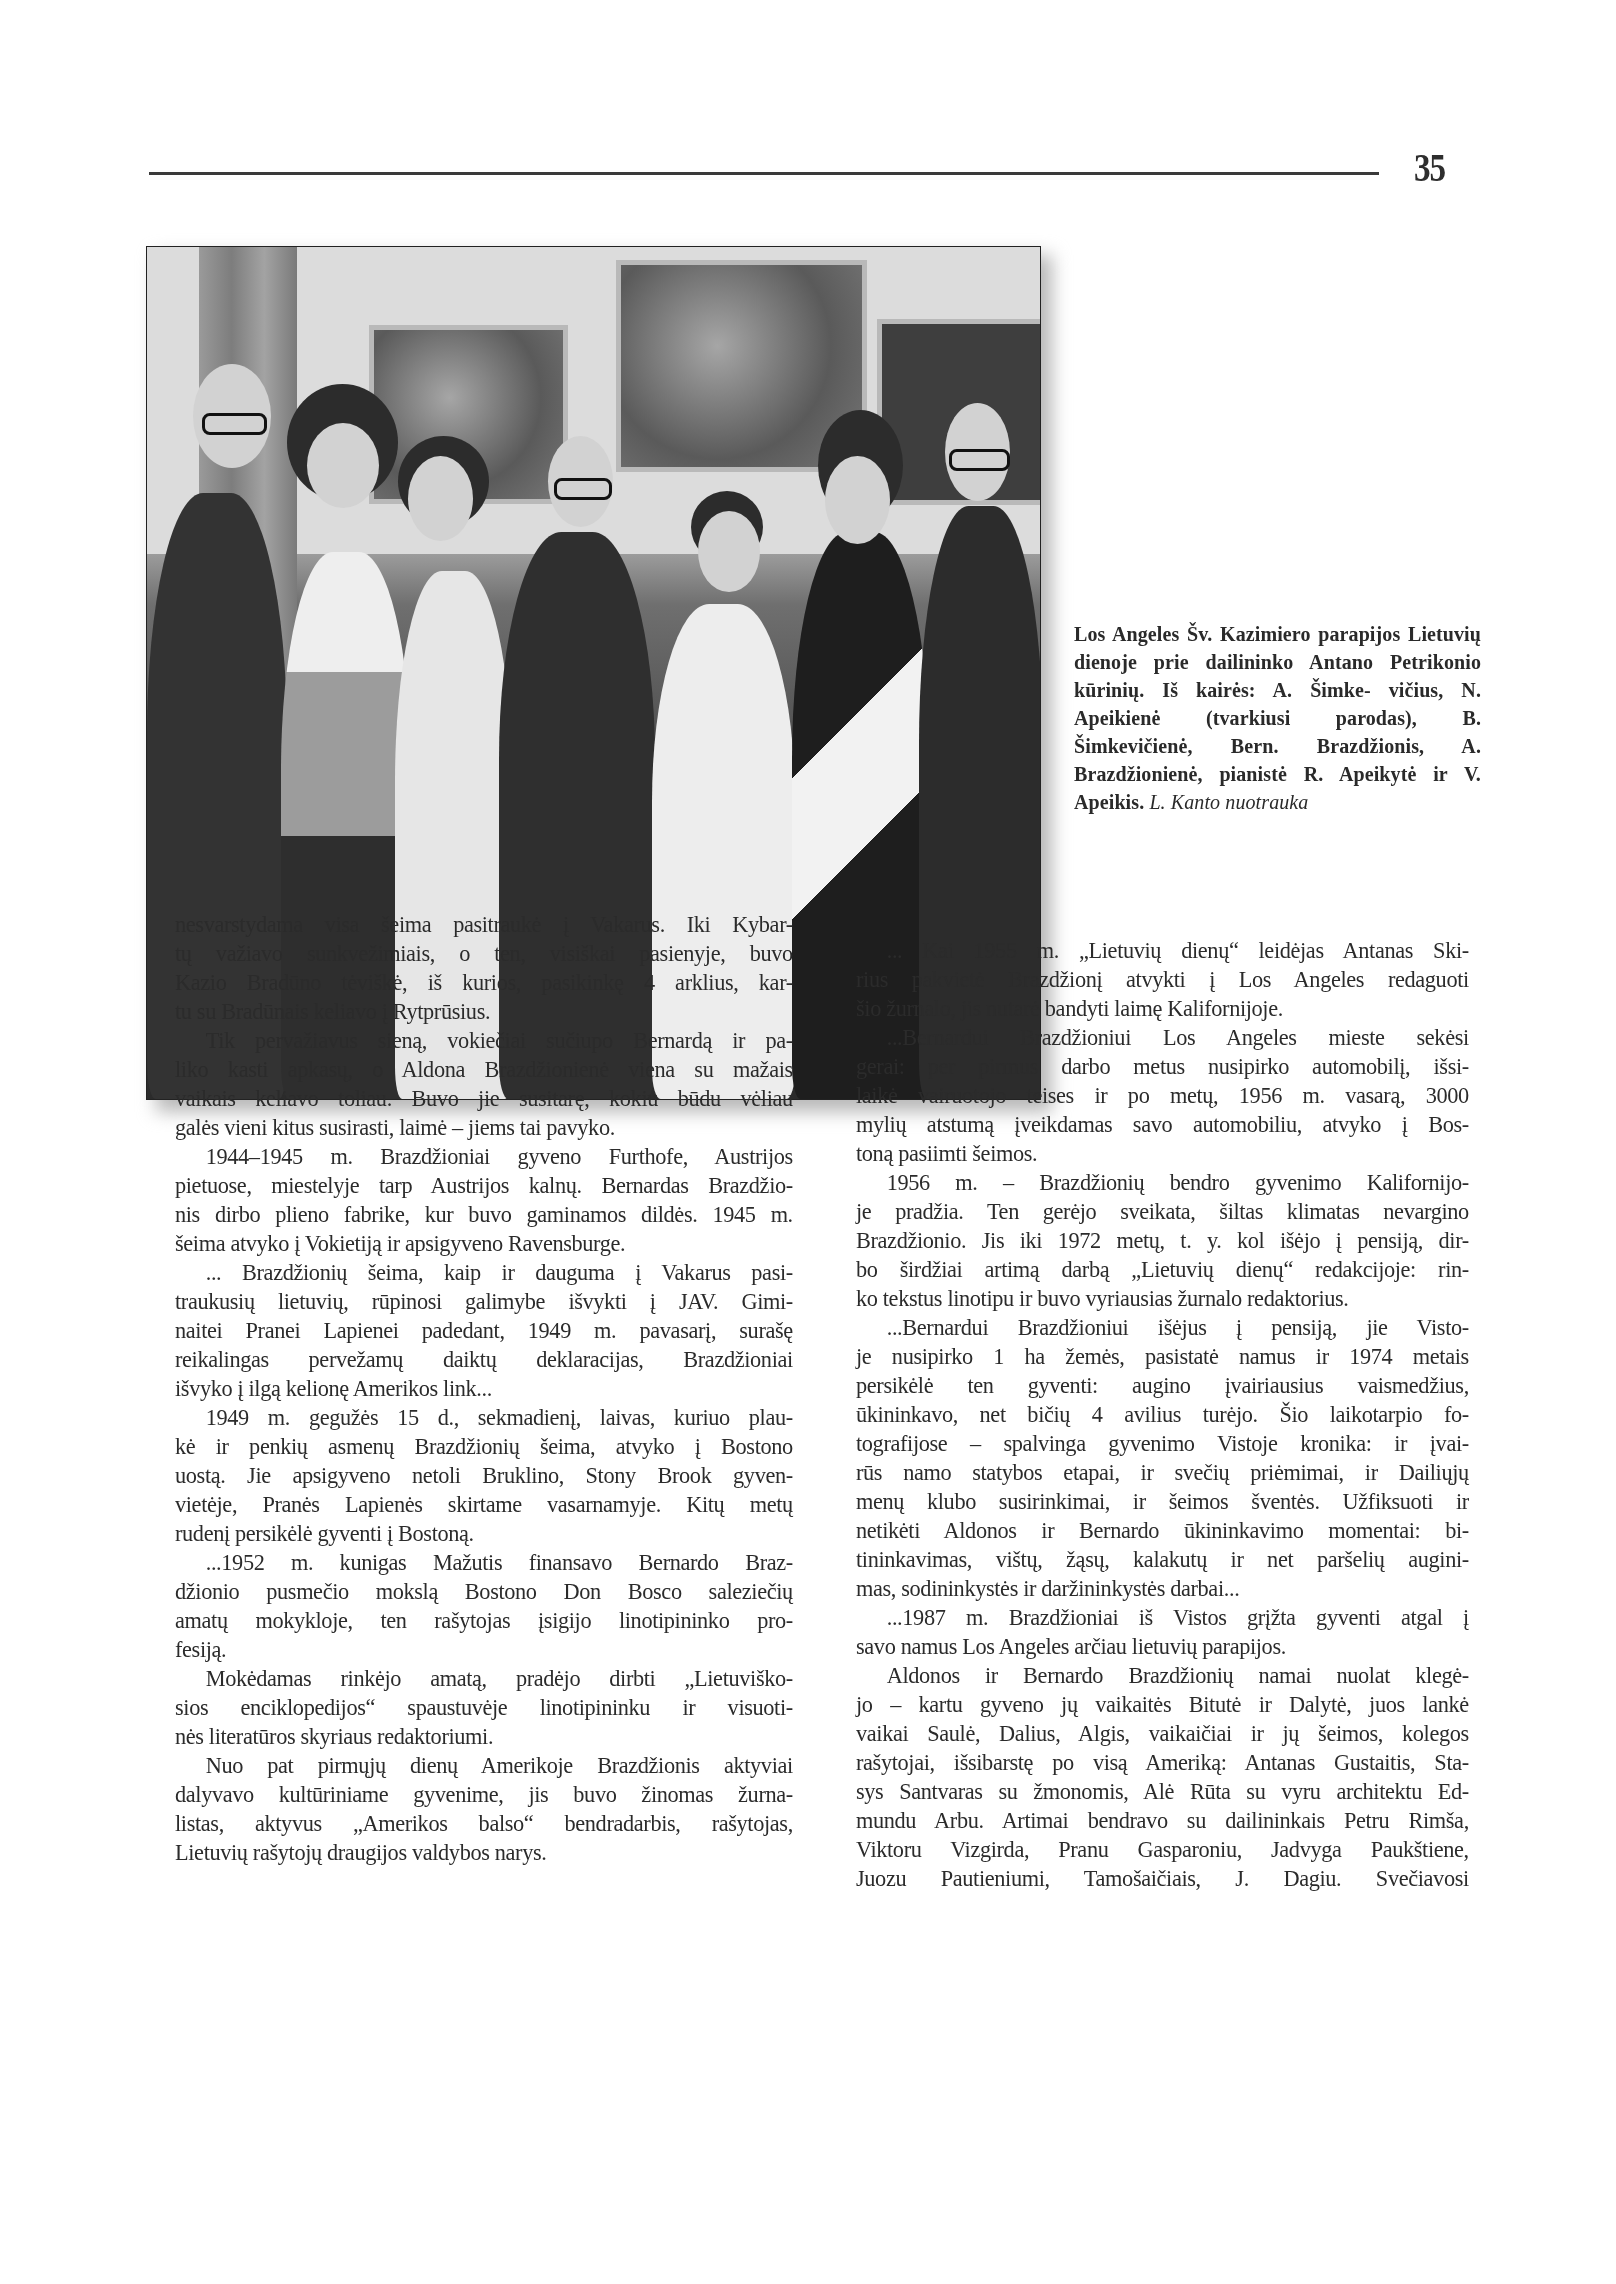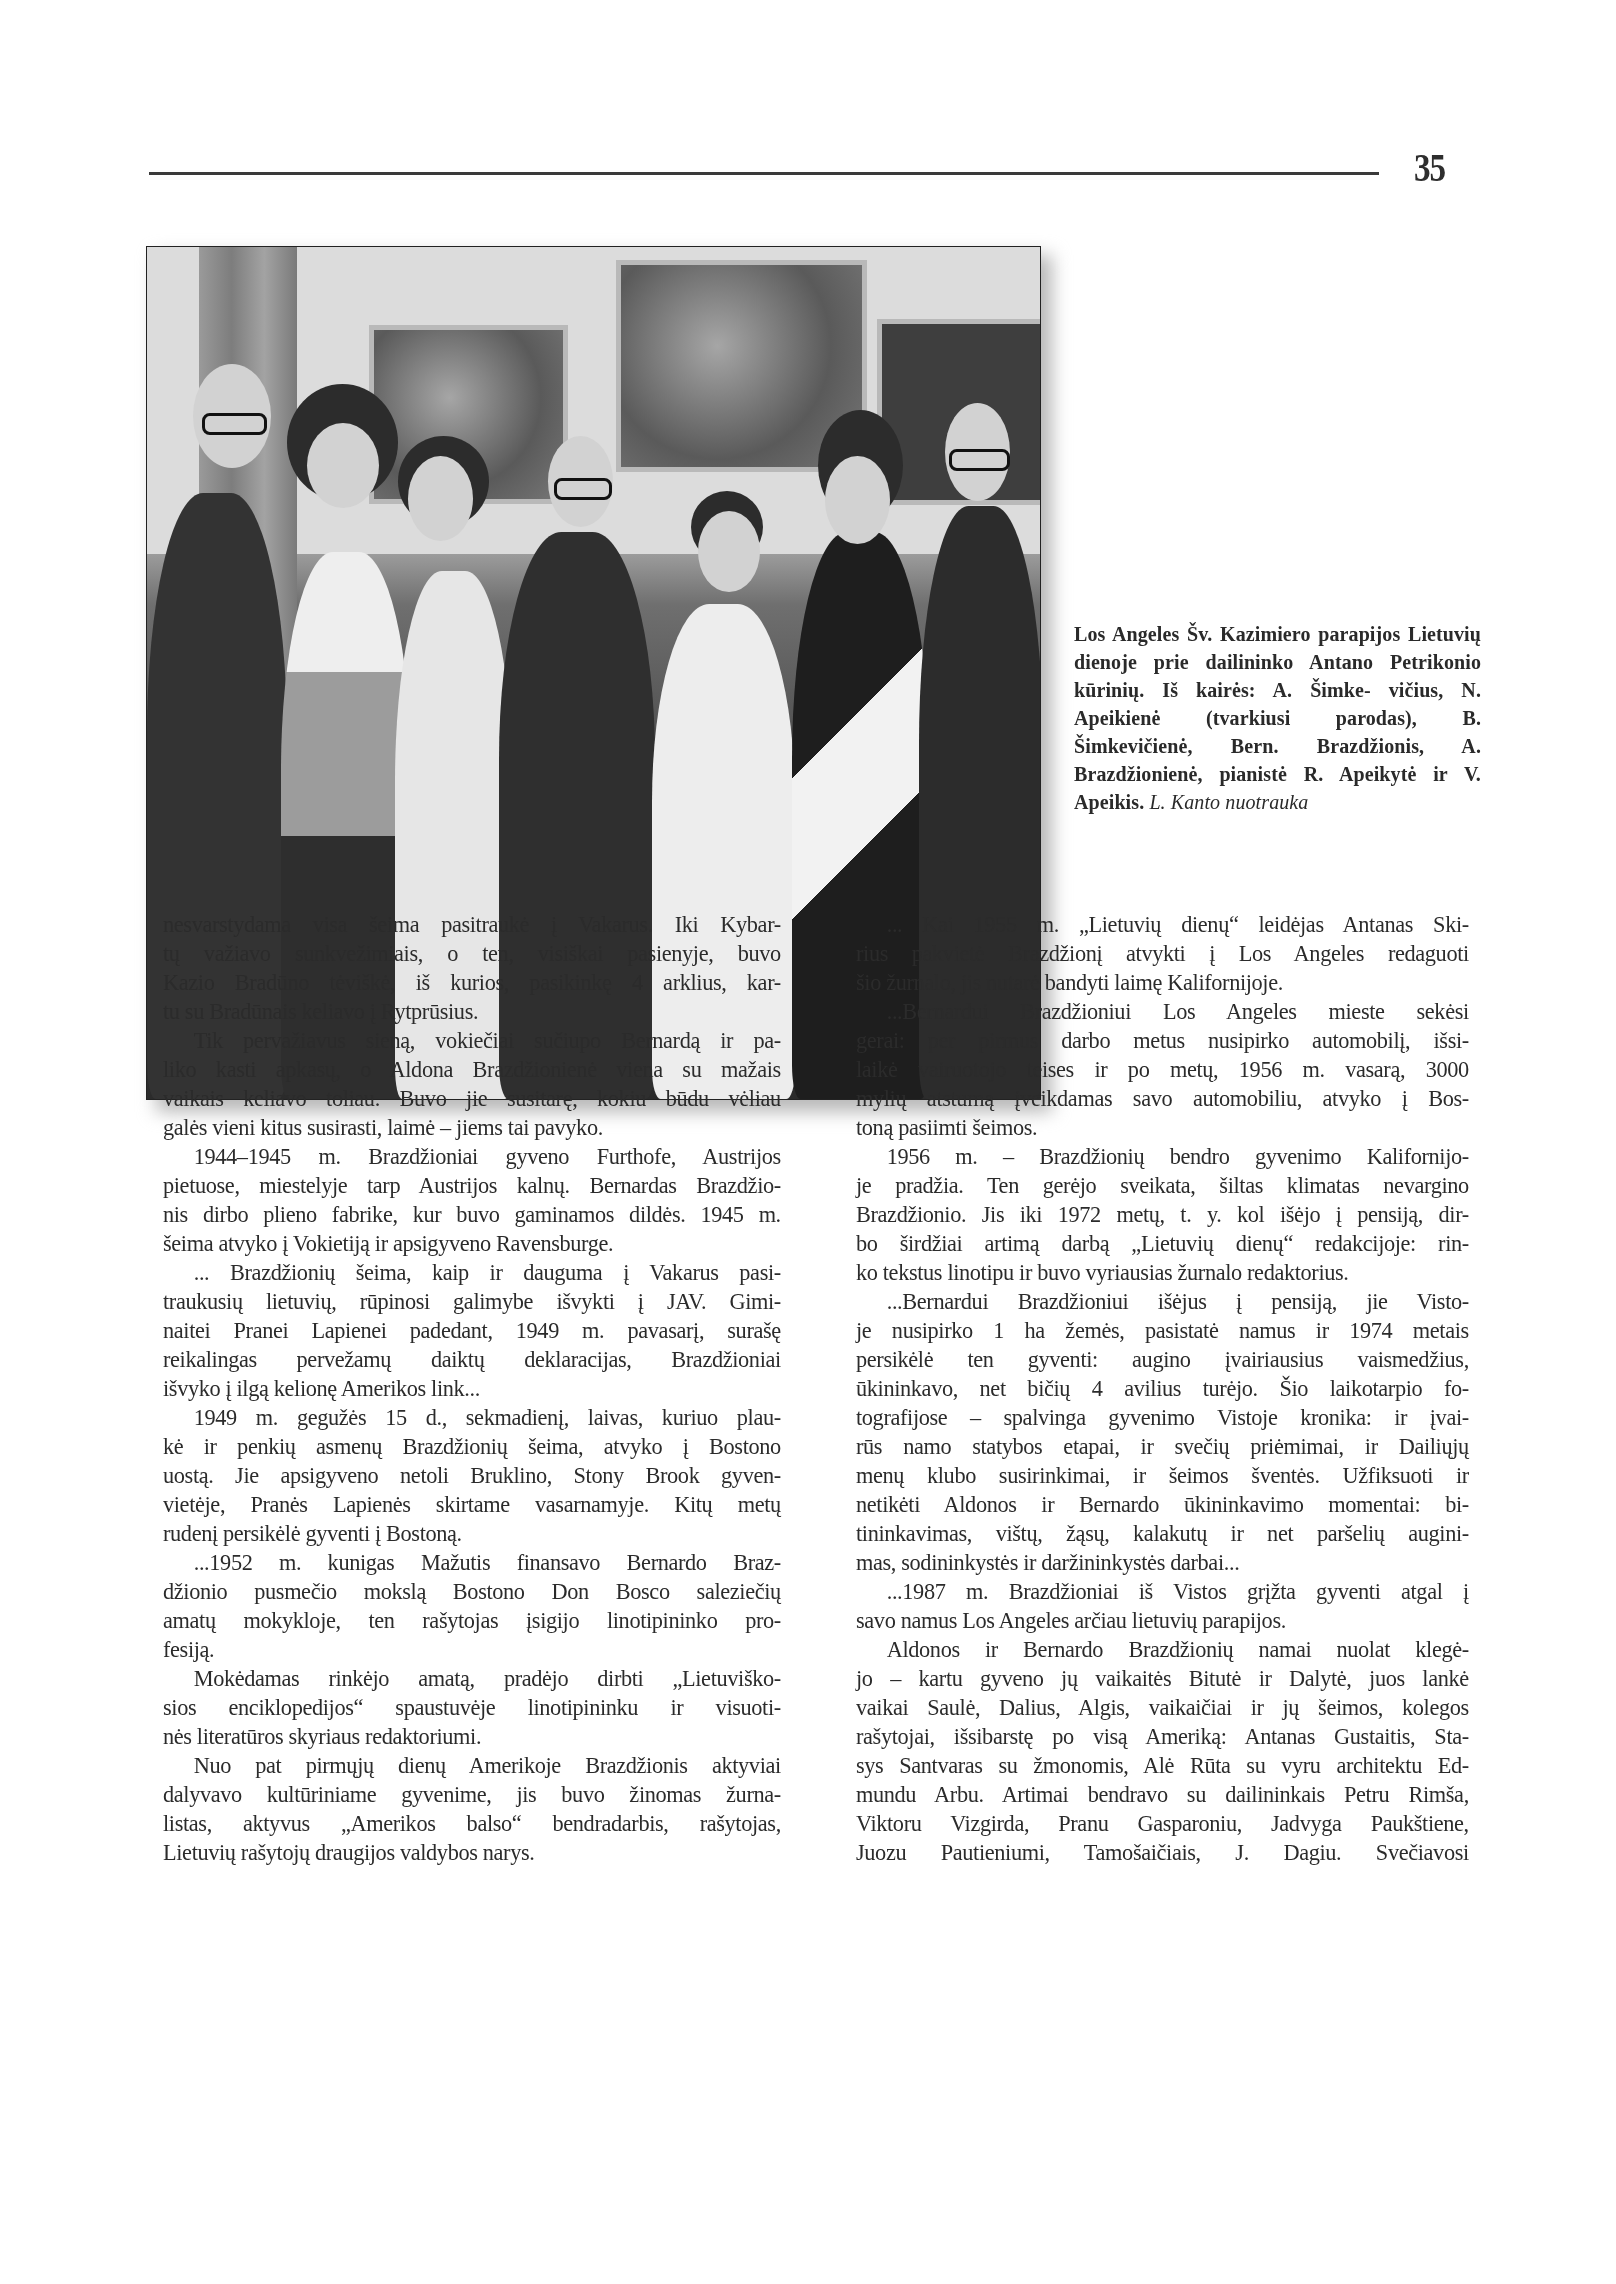--- a/index.html
+++ b/index.html
@@ -13,22 +13,22 @@
   .photo .wall { position:absolute; left:0; top:0; width:100%; height:36%; background:#dcdcdc; }
   .photo .curtain { position:absolute; left:52px; top:0; width:98px; height:55%; background: linear-gradient(90deg,#9a9a9a,#7d7d7d,#a3a3a3,#7a7a7a); }
   .photo .painting { position:absolute; border: 5.2px solid #b9b9b9; background: radial-gradient(circle at 40% 40%, #a6a6a6, #5a5a5a 60%, #777 100%); }
   .photo .person { position:absolute; bottom:0; border-radius: 40% 40% 6% 6%; }
   .photo .head { position:absolute; border-radius:50%; background:#d2d2d2; }
   .photo .hair { position:absolute; border-radius:50%; background:#2c2c2c; }
   .photo .glasses { position:absolute; height:15.6px; border:3.3px solid #111; border-radius:7.8px; }
   .caption { position: absolute; left: 1074px; top: 620px; width: 407px; font-family: "Liberation Serif", serif; font-weight: bold; font-size: 20px; line-height: 28px; color: #2a2a2a; text-align: justify; letter-spacing: 0.1px; }
   .caption .credit { font-weight: normal; font-style: italic; }
   .col { position: absolute; top: 910px; font-size: 24px; line-height: 29px; color: #2b2b2b; letter-spacing: -0.4px; }
-  .col-left { left: 163px; width: 618px; }
-  .col-right { left: 856px; width: 613px; }
+  .col-left { left: 175px; width: 618px; }
+  .col-right { left: 856px; width: 613px; margin-top: 26px; }
   .line { white-space: nowrap; text-align: justify; text-align-last: justify; display: block; height: 29px; transform: scaleX(0.93); transform-origin: left; width: 107.5%; }
   .line.last { text-align-last: left; }
   .line.indent { padding-left: 33px; box-sizing: border-box; }
 </style>
 </head>
 <body>
 
 <div class="header-rule"></div>
 <div class="page-number">35</div>
 

